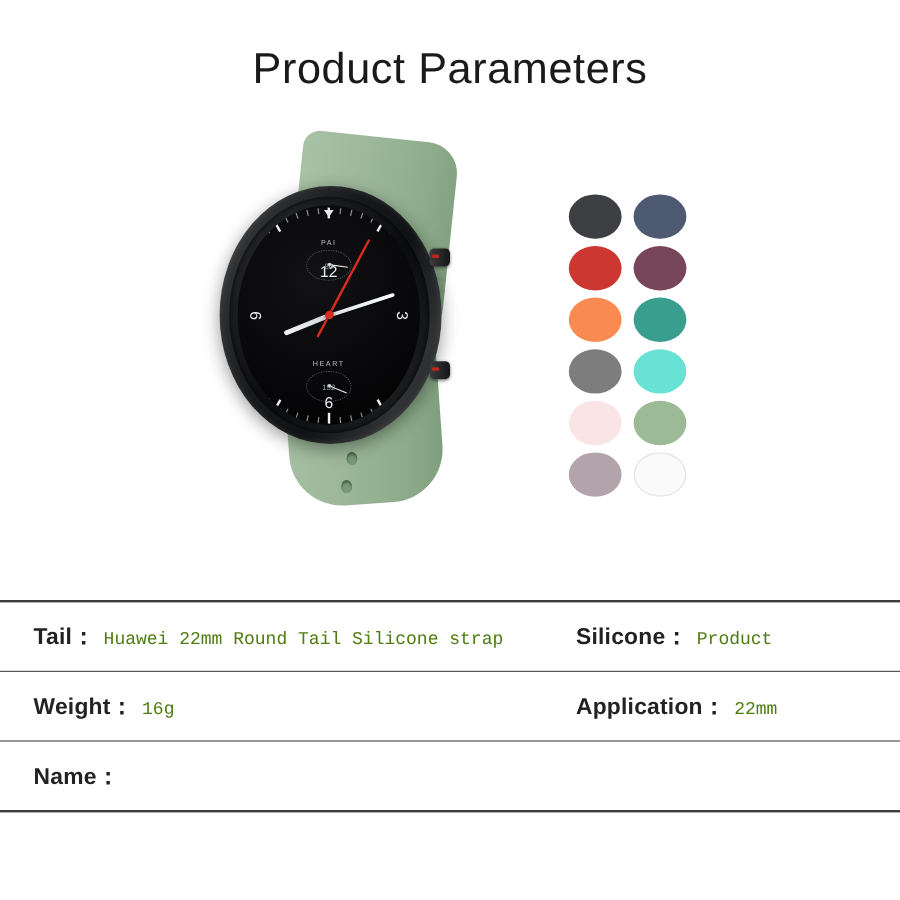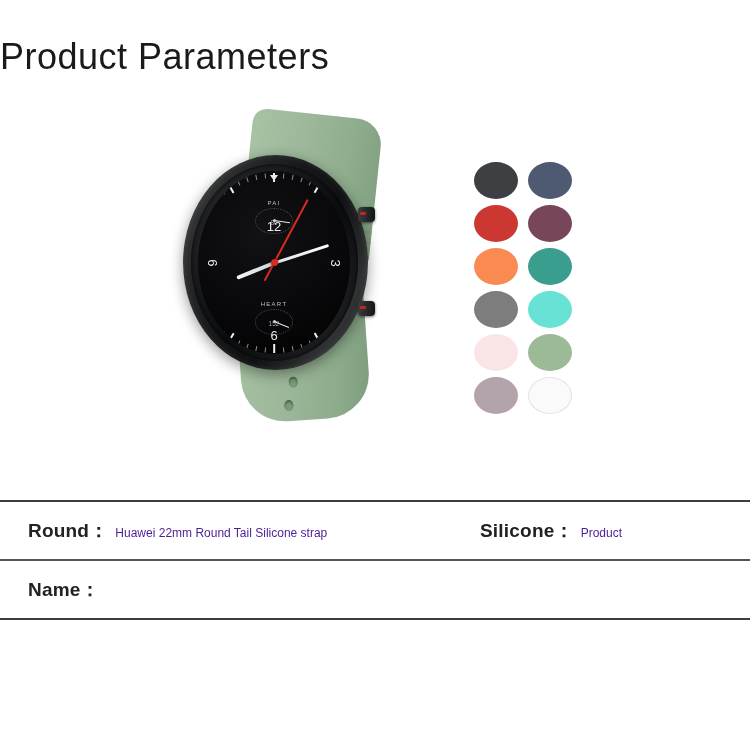--- a/index.html
+++ b/index.html
@@ -7,20 +7,21 @@
     width:750px; height:750px;
     background:#ffffff;
     font-family:"Liberation Sans", sans-serif;
     overflow:hidden;
   }
   .page { position:relative; width:750px; height:750px; background:#fff; }
 
   
   .title {
     position:absolute; top:36px; left:0; width:750px;
+    text-align:center;
     font-size:36px; font-weight:400; color:#1a1a1a;
     letter-spacing:0.5px;
   }
 
   
   .hero { position:absolute; top:100px; left:0; width:750px; height:390px; }
 
   
   .watch { position:absolute; left:183px; top:55px; width:185px; height:215px; }
   .case-outer {
@@ -189,21 +190,21 @@
     display:flex; align-items:center;
   }
   .cell { display:flex; align-items:baseline; }
   .cell.left  { margin-left:28px; width:452px; }
   .cell.right { }
   .lbl {
     font-size:19px; font-weight:700; color:#222;
     letter-spacing:.2px; white-space:nowrap;
   }
   .val {
-    font-size:12px; color:#4c1d95; margin-left:7px; white-space:nowrap;
+    font-size:15px; color:#4d7c0f; margin-left:7px; white-space:nowrap;font-family:Liberation Mono, monospace;
   }
   .footer-note {
     position:absolute; left:0; top:706px; width:750px; text-align:center;
     font-size:13.5px; color:#333;
   }
 </style>
 </head>
 <body>
 
 <div class="page">
@@ -324,31 +325,41 @@
         <div class="swatch outline" style="background: rgb(250, 250, 250);"></div>
       </div>
   </div>
 
   <div class="specs">
 
     <div class="rule"></div>
 
     <div class="spec-row">
       <div class="cell left">
-        <span class="lbl">Round：</span>
+        <span class="lbl">Tail：</span>
         <span class="val">Huawei 22mm Round Tail Silicone strap</span>
       </div>
       <div class="cell right">
         <span class="lbl">Silicone：</span>
         <span class="val">Product</span>
       </div>
     </div>
 
     <div class="rule thin"></div>
 
+    <div class="spec-row">
+      <div class="cell left">
+        <span class="lbl">Weight：</span>
+        <span class="val">16g</span>
+      </div>
+      <div class="cell right">
+        <span class="lbl">Application：</span>
+        <span class="val">22mm</span>
+      </div>
+    </div>
 
     <div class="rule thin"></div>
 
     <div class="spec-row">
       <div class="cell left">
         <span class="lbl">Name：</span>
       </div>
     </div>
 
     <div class="rule"></div>

